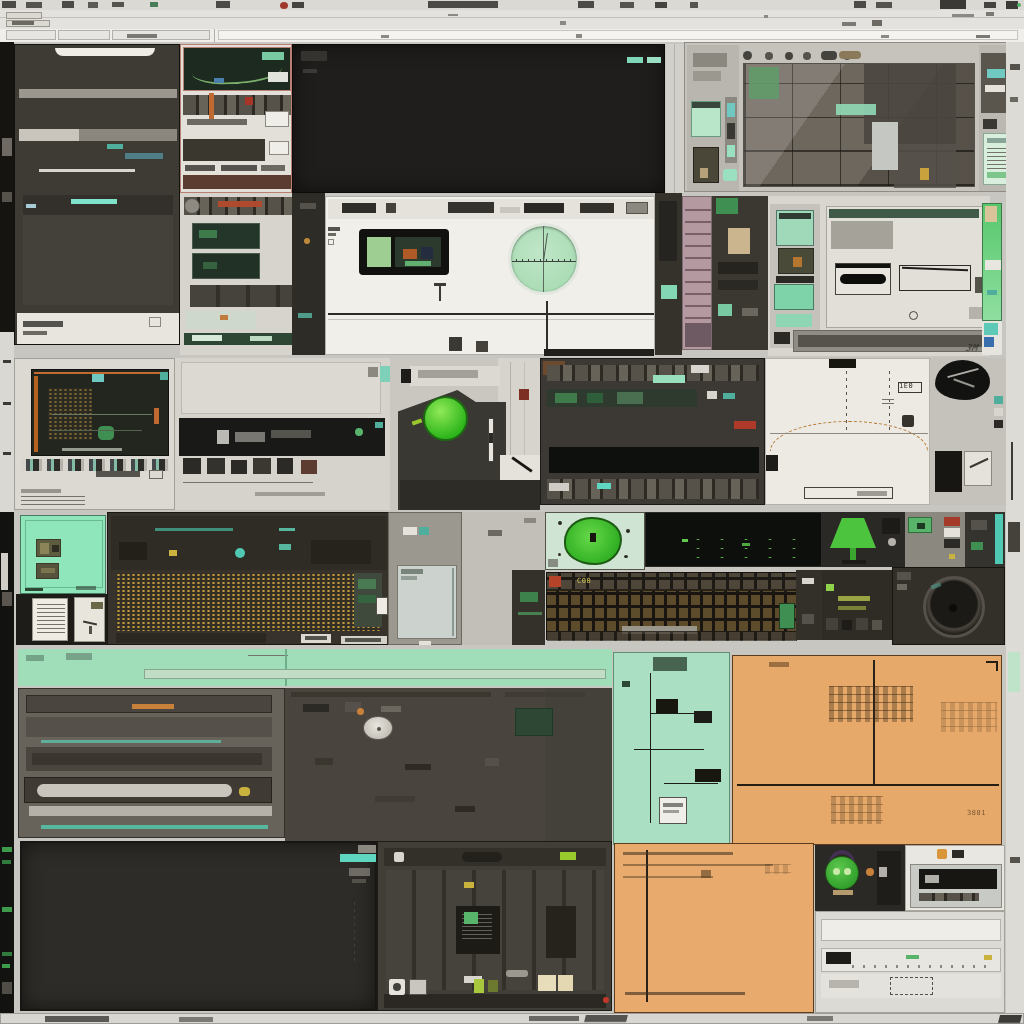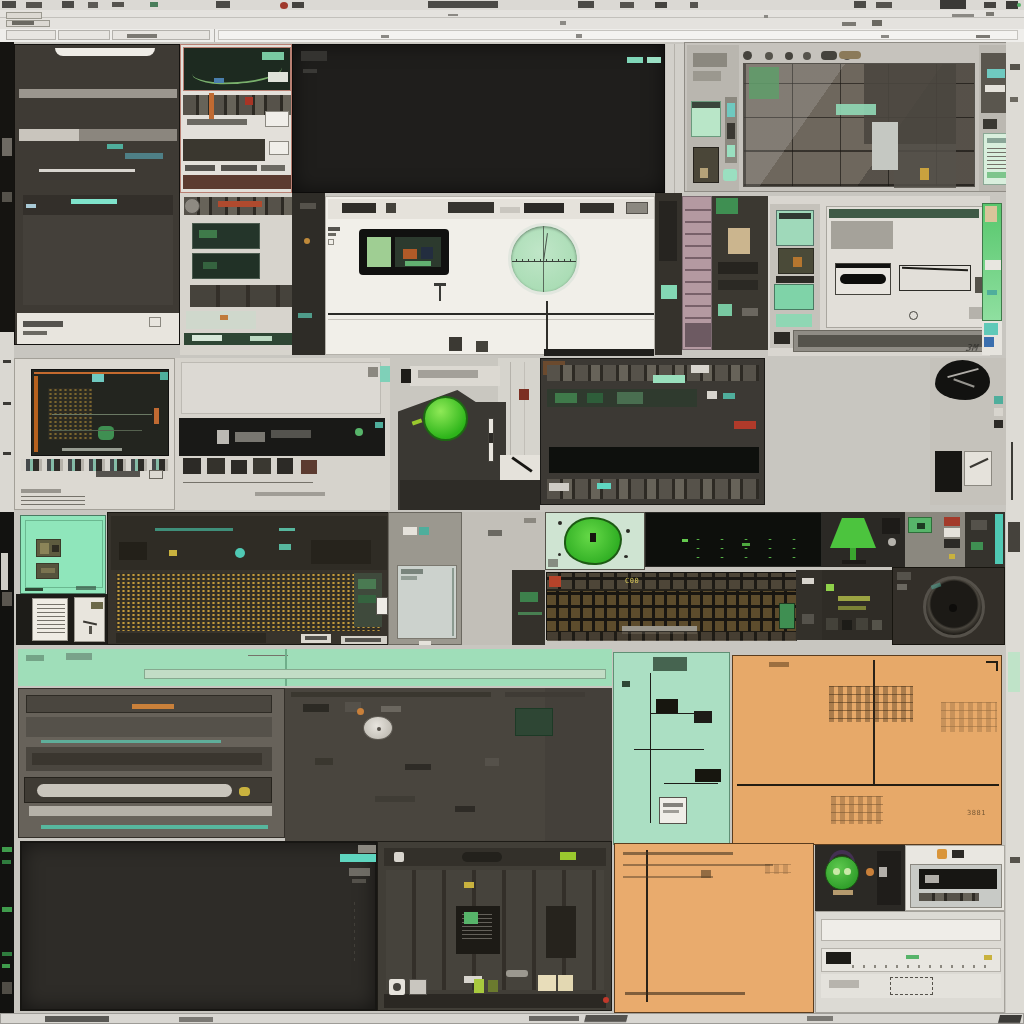--- a/index.html
+++ b/index.html
@@ -401,20 +401,34 @@
       </div>
       <div class="f " style="left: 166px; top: 32px; width: 10px; height: 8px; background: rgb(216, 213, 206);"></div>
       <div class="f " style="left: 182px; top: 34px; width: 12px; height: 6px; background: rgb(79, 174, 156);"></div>
       <div class="f " style="left: 193px; top: 62px; width: 22px; height: 8px; background: rgb(176, 58, 42);"></div>
       <div class="f tex-dots-sparse" style="left: 8px; top: 88px; width: 210px; height: 26px; background: rgb(14, 16, 13);"></div>
       <div class="f tex-modrow" style="left: 6px; top: 120px; width: 212px; height: 20px;">
         <div class="f " style="left: 2px; top: 4px; width: 20px; height: 8px; background: rgb(207, 204, 197);"></div>
         <div class="f " style="left: 50px; top: 4px; width: 14px; height: 6px; background: rgb(95, 214, 192);"></div>
       </div>
     </div>
+    <div class="f " style="left: 765px; top: 358px; width: 165px; height: 147px; background: rgb(236, 234, 227); border: 1px solid rgb(180, 177, 169);">
+      <div class="f " style="left: 63px; top: 0px; width: 27px; height: 9px; background: rgb(23, 22, 15);"></div>
+      <div class="f vdash" style="left: 80px; top: 12px; width: 1px; height: 60px;"></div>
+      <div class="f vdash" style="left: 123px; top: 12px; width: 1px; height: 60px;"></div>
+      <div class="f txt" style="left: 132px; top: 23px; width: 24px; height: 11px; border: 1px solid rgb(58, 56, 51); color: rgb(44, 43, 39); font-size: 7px;">1E0</div>
+      <div class="f tex-textlines" style="left: 116px; top: 40px; width: 12px; height: 6px;"></div>
+      <div class="f arc" style="left: 4px; top: 62px; width: 158px; height: 30px;"></div>
+      <div class="f " style="left: 4px; top: 74px; width: 158px; height: 1px; background: rgb(139, 136, 128);"></div>
+      <div class="f " style="left: 0px; top: 96px; width: 12px; height: 16px; background: rgb(29, 28, 25);"></div>
+      <div class="f " style="left: 136px; top: 56px; width: 12px; height: 12px; background: rgb(53, 51, 44); border-radius: 2px;"></div>
+      <div class="f " style="left: 38px; top: 128px; width: 89px; height: 12px; border: 1px solid rgb(69, 67, 61);">
+        <div class="f blur1" style="left: 52px; top: 3px; width: 30px; height: 5px; background: rgb(107, 104, 96); opacity: 0.6;"></div>
+      </div>
+    </div>
     <div class="f " style="left: 930px; top: 358px; width: 76px; height: 147px; background: rgb(197, 194, 187);">
       <div class="f " style="left: 5px; top: 2px; width: 55px; height: 40px; background: rgb(18, 18, 16); border-radius: 50% 50% 45% 55% / 60% 55% 45% 40%;">
         <div class="f " style="left: 12px; top: 12px; width: 32px; height: 2px; background: rgb(216, 213, 206); opacity: 0.8; transform: rotate(-15deg);"></div>
         <div class="f " style="left: 18px; top: 22px; width: 22px; height: 2px; background: rgb(207, 204, 197); opacity: 0.7; transform: rotate(20deg);"></div>
       </div>
       <div class="f " style="left: 64px; top: 38px; width: 9px; height: 8px; background: rgb(79, 174, 156);"></div>
       <div class="f " style="left: 64px; top: 50px; width: 9px; height: 8px; background: rgb(216, 213, 206);"></div>
       <div class="f " style="left: 64px; top: 62px; width: 9px; height: 8px; background: rgb(44, 42, 38);"></div>
       <div class="f " style="left: 5px; top: 93px; width: 27px; height: 41px; background: rgb(23, 22, 19);"></div>
       <div class="f " style="left: 34px; top: 93px; width: 28px; height: 35px; background: rgb(229, 226, 219); border: 1px solid rgb(139, 136, 128);">
@@ -516,21 +530,21 @@
       <div class="f " style="left: 44px; top: 42px; width: 6px; height: 5px; background: rgb(201, 178, 62);"></div>
     </div>
     <div class="f " style="left: 965px; top: 512px; width: 40px; height: 55px; background: rgb(53, 51, 45);">
       <div class="f " style="left: 30px; top: 2px; width: 8px; height: 50px; background: rgb(79, 201, 180);"></div>
       <div class="f " style="left: 6px; top: 8px; width: 16px; height: 10px; background: rgb(85, 82, 75);"></div>
       <div class="f " style="left: 6px; top: 30px; width: 12px; height: 8px; background: rgb(63, 143, 82);"></div>
     </div>
     <div class="f " style="left: 546px; top: 572px; width: 250px; height: 68px; background: rgb(38, 34, 26); border: 1px solid rgb(21, 19, 15);">
       <div class="f tex-keys-dim" style="left: 0px; top: 0px; width: 250px; height: 16px;"></div>
       <div class="f " style="left: 2px; top: 3px; width: 12px; height: 11px; background: rgb(181, 67, 42);"></div>
-      <div class="f txt blur1" style="left: 30px; top: 5px; width: 28px; height: 8px; color: rgb(217, 201, 90); font-size: 7px; margin-left: 48px;">C00</div>
+      <div class="f txt blur1" style="left: 30px; top: 5px; width: 28px; height: 8px; color: rgb(217, 201, 90); font-size: 7px;">C00</div>
       <div class="f tex-keys" style="left: 0px; top: 18px; width: 250px; height: 40px;"></div>
       <div class="f " style="left: 75px; top: 53px; width: 75px; height: 8px; background: rgb(154, 150, 140);"></div>
       <div class="f " style="left: 232px; top: 30px; width: 16px; height: 26px; background: rgb(63, 143, 82); border: 1px solid rgb(29, 58, 34);"></div>
       <div class="f tex-keys-dim" style="left: 0px; top: 58px; width: 250px; height: 10px; opacity: 0.8;"></div>
     </div>
     <div class="f " style="left: 796px; top: 570px; width: 26px; height: 70px; background: rgb(51, 48, 42);">
       <div class="f " style="left: 6px; top: 8px; width: 12px; height: 6px; background: rgb(216, 213, 206);"></div>
       <div class="f " style="left: 6px; top: 44px; width: 12px; height: 10px; background: rgb(85, 82, 75);"></div>
     </div>
     <div class="f " style="left: 822px; top: 570px; width: 70px; height: 70px; background: rgb(47, 44, 38);">

